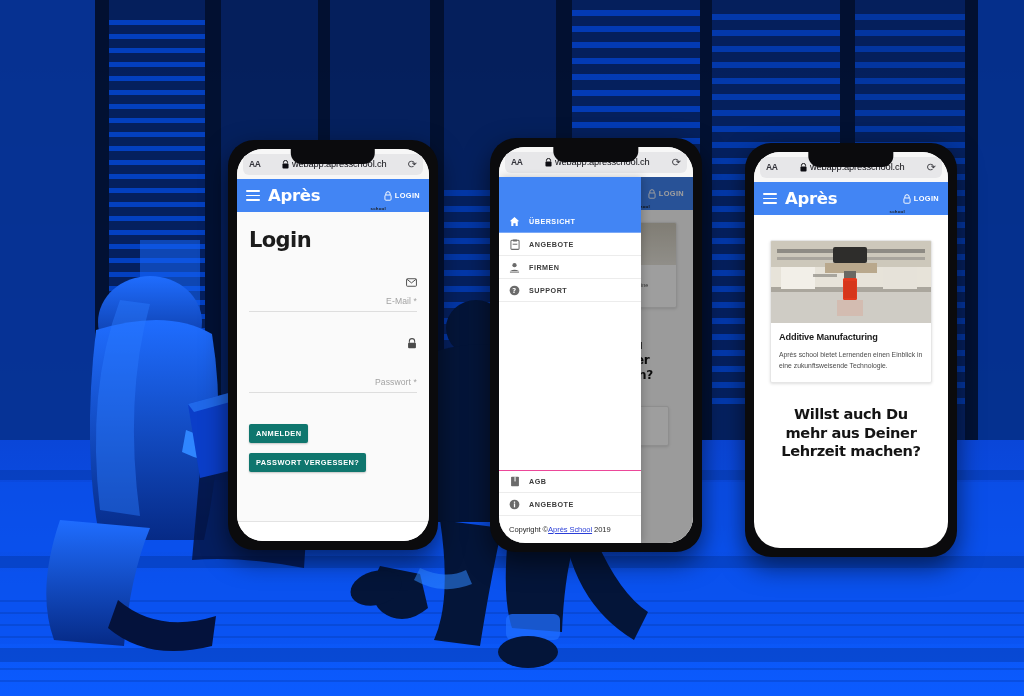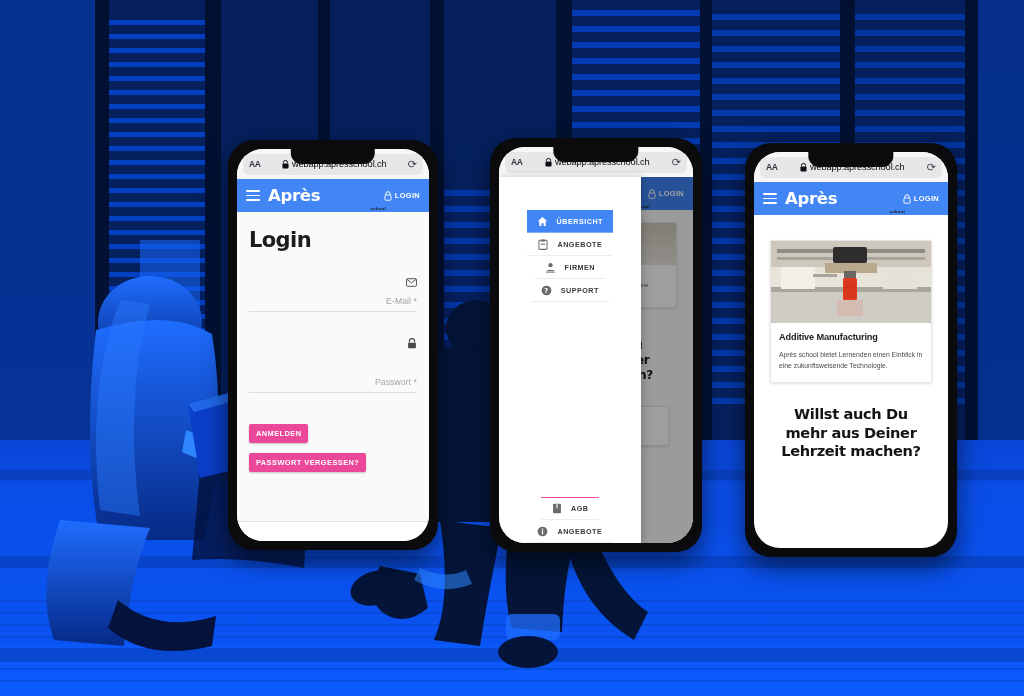--- a/index.html
+++ b/index.html
@@ -70,33 +70,32 @@
             font-size:7.4px;font-weight:600;letter-spacing:.35px;flex:0 0 auto;}
 
   
   .pagebody{background:#fafafa;position:relative;}
   .h1{font-size:21px;font-weight:700;color:#1c1c1c;letter-spacing:-.6px;
       font-family:"DejaVu Sans", sans-serif;}
   .field{display:flex;align-items:flex-end;gap:9px;border-bottom:1px solid #dedede;
          padding-bottom:5px;flex-direction:column;}
   .fieldlabel{font-size:8.6px;color:#a3a3a3;letter-spacing:.1px;}
   .btn{
-    display:inline-block;background:#ec4899;color:#fff;font-size:7.4px;font-weight:700;
+    display:inline-block;background:#0f766e;color:#fff;font-size:7.4px;font-weight:700;
     letter-spacing:.45px;padding:5px 7px;border-radius:2px;
     box-shadow:0 1px 2px rgba(0,0,0,.22);
   }
   .footsep{border-top:1px solid #e3e3e3;}
 
   
   .scrim{position:absolute;inset:0;background:rgba(0,0,0,.38);z-index:25;}
   .drawer{
     position:absolute;top:0;left:0;width:73%;height:100%;background:#fff;
     z-index:30;display:flex;flex-direction:column;
     box-shadow:2px 0 8px rgba(0,0,0,.2);
-    align-items:center;
   }
   .drawer .menutop{height:33px;background:#4285f4;}
   .mi{
     display:flex;align-items:center;gap:9px;height:23px;padding:0 10px;
     box-sizing:border-box;border-bottom:1px solid #ececec;
     font-size:7.2px;font-weight:600;color:#3b3b3b;letter-spacing:.5px;
   }
   .mi.active{background:#4285f4;color:#fff;border-bottom-color:rgba(255,255,255,.3);}
   .mi .ic{width:11px;height:11px;flex:0 0 auto;display:flex;align-items:center;
           justify-content:center;color:#6b6b6b;}
@@ -531,20 +530,23 @@
         <span class="ic">
           <svg width="11" height="11" viewBox="0 0 14 14">
             <circle cx="7" cy="7" r="6.2" fill="currentColor"></circle>
             <rect x="6.2" y="5.6" width="1.6" height="5" fill="#fff"></rect>
             <rect x="6.2" y="3.2" width="1.6" height="1.7" fill="#fff"></rect>
           </svg>
         </span>
         <span>ANGEBOTE</span>
       </div>
 
+      <div class="copyright">
+        <span>Copyright ©</span><a href="#">Après School</a><span> 2019</span>
+      </div>
     </div>
   </div>
 </div>
 
 <div class="phone" id="phone3" style="left:745px;top:143px;width:212px;height:414px;">
   <div class="screen">
     <div class="notch"></div>
 
     <div class="urlbar">
       <div class="urlpill">

